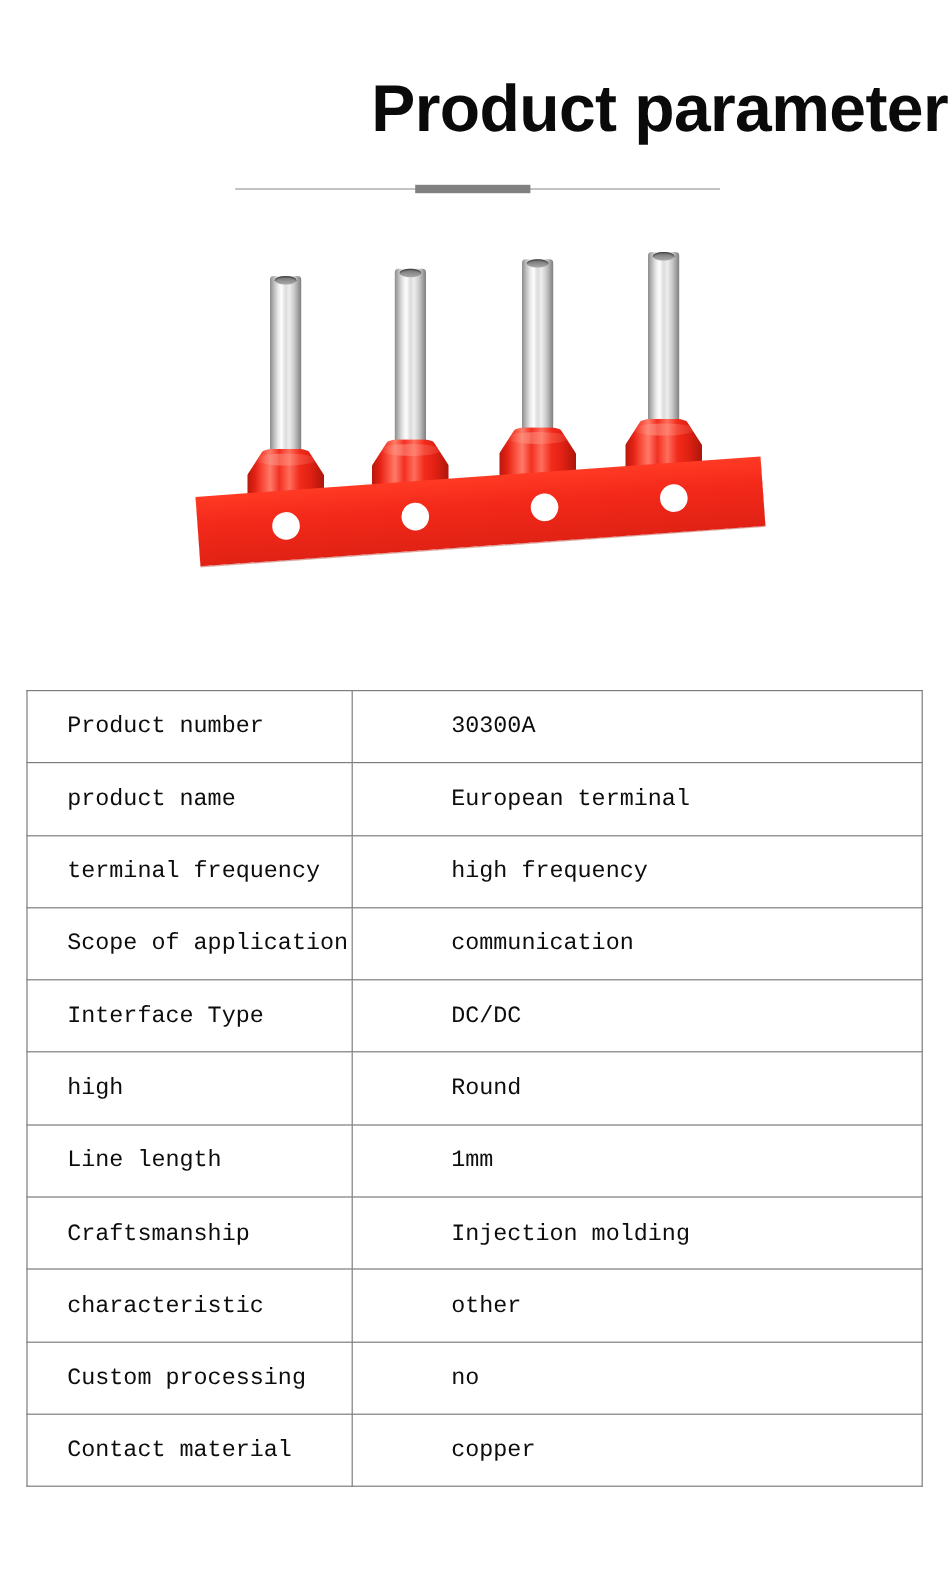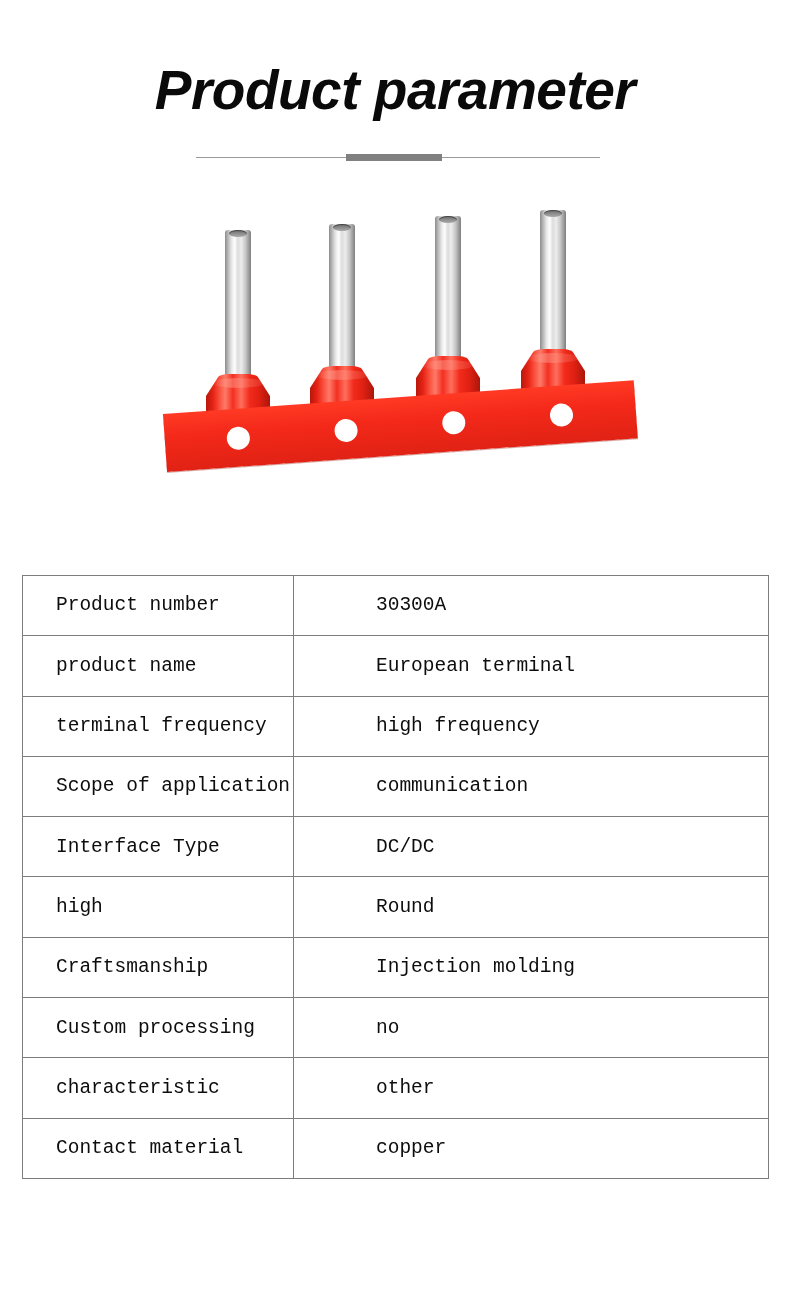--- a/index.html
+++ b/index.html
@@ -24,27 +24,26 @@
     top: 0;
     left: 0;
     width: 790px;
     height: 185px;
   }
   .page-title {
     position: absolute;
     top: 57px;
     left: 0;
     width: 790px;
-    text-align: center;
+    text-align: right;
     font-size: 55px;
     font-weight: bold;
     letter-spacing: -0.5px;
     line-height: 66px;
     color: #0a0a0a;
-    font-style: italic;
   }
 
   
   .title-divider {
     position: absolute;
     top: 153px;
     left: 196px;
     width: 404px;
     height: 10px;
   }
@@ -267,30 +266,34 @@
       </tr>
       <tr>
         <td class="spec-label">Interface Type</td>
         <td class="spec-value">DC/DC</td>
       </tr>
       <tr>
         <td class="spec-label">high</td>
         <td class="spec-value">Round</td>
       </tr>
       <tr>
+        <td class="spec-label">Line length</td>
+        <td class="spec-value">1mm</td>
+      </tr>
+      <tr>
         <td class="spec-label">Craftsmanship</td>
         <td class="spec-value">Injection molding</td>
       </tr>
       <tr>
+        <td class="spec-label">characteristic</td>
+        <td class="spec-value">other</td>
+      </tr>
+      <tr>
         <td class="spec-label">Custom processing</td>
         <td class="spec-value">no</td>
-      </tr>
-      <tr>
-        <td class="spec-label">characteristic</td>
-        <td class="spec-value">other</td>
       </tr>
       <tr>
         <td class="spec-label">Contact material</td>
         <td class="spec-value">copper</td>
       </tr>
     </tbody>
   </table>
 </div>
 
 </body></html>

